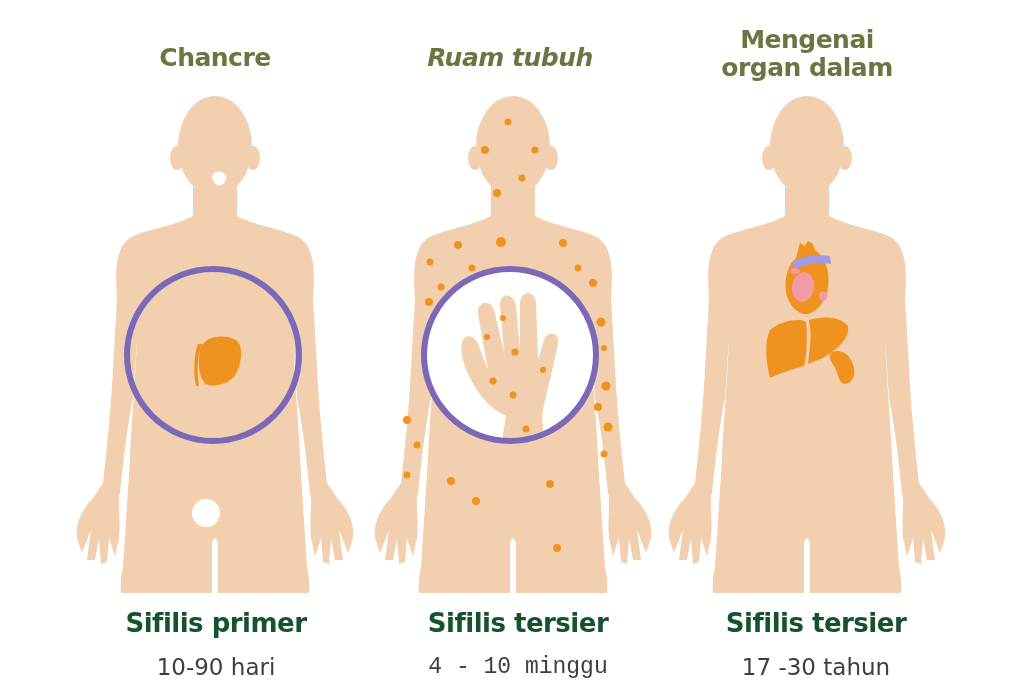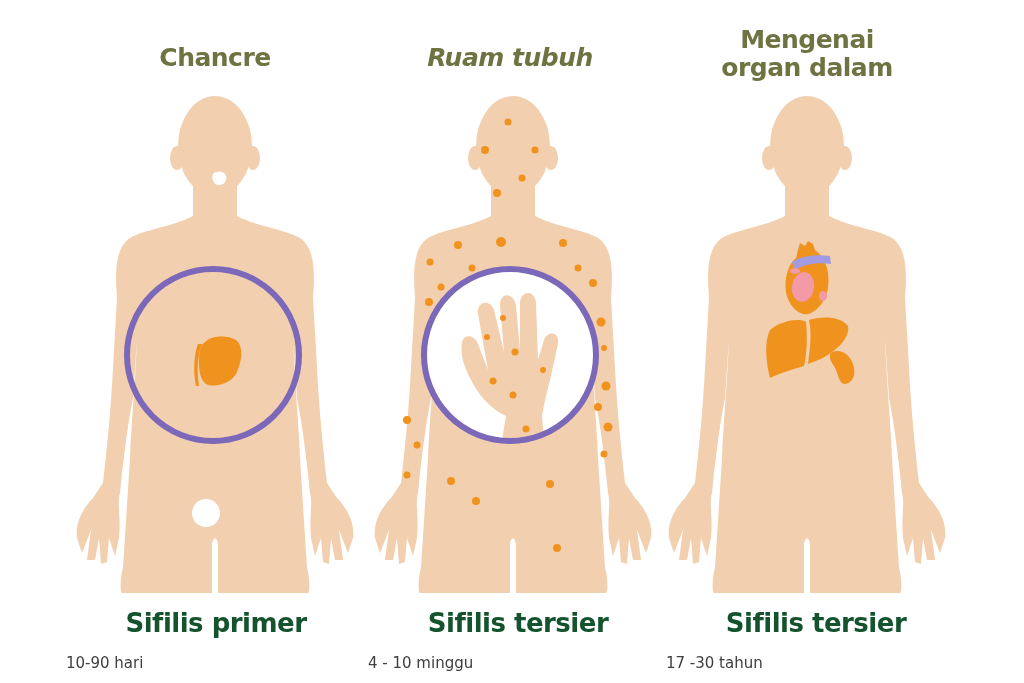--- a/index.html
+++ b/index.html
@@ -2,21 +2,21 @@
 <html><head>
   <meta charset="utf-8">
   <style>
     html, body { margin: 0; padding: 0; background: #ffffff; }
     body { width: 1024px; height: 683px; position: relative; overflow: hidden;
            font-family: "DejaVu Sans", "Liberation Sans", sans-serif; }
     .title { position: absolute; color: #6f7342; font-weight: bold; font-size: 25px;
              text-align: center; line-height: 28px; letter-spacing: -0.5px; }
     .stage { position: absolute; color: #14532d; font-weight: bold; font-size: 26px;
              text-align: center; letter-spacing: -0.5px; top: 608px; width: 300px; }
-    .dur { position: absolute; color: #3e3e3e; font-size: 15px; text-align: left;
+    .dur { position: absolute; color: #3e3e3e; font-size: 23px; text-align: center;
            top: 654px; width: 300px; }
     svg.fig { position: absolute; left: 0; top: 0; }
   </style>
 </head>
 <body>
 
 <div class="title" style="left:65px; top:44px; width:300px;">Chancre</div>
 <div class="title" style="left:360px; top:44px; width:300px;font-style:italic;">Ruam tubuh</div>
 <div class="title" style="left:667px; top:26px; width:280px;">
   <div>Mengenai</div>
@@ -166,16 +166,16 @@
              C 810 348, 812 334, 809 320 Z"></path>
   </g>
 
   <path d="M 832 352 C 842 348, 852 356, 854 368 C 856 378, 850 384, 844 384 C 838 382, 838 372, 834 366 C 830 360, 828 355, 832 352 Z" fill="#f0921e"></path>
 </svg>
 
 <div class="stage" style="left:66px;">Sifilis primer</div>
 <div class="dur" style="left:66px;">10-90 hari</div>
 
 <div class="stage" style="left:368px;">Sifilis tersier</div>
-<div class="dur" style="left:368px;">4 - 10 minggu</div>
+<div class="dur" style="left:368px;font-family:Liberation Mono, monospace;">4 - 10 minggu</div>
 
 <div class="stage" style="left:666px;">Sifilis tersier</div>
 <div class="dur" style="left:666px;">17 -30 tahun</div>
 
 </body></html>

